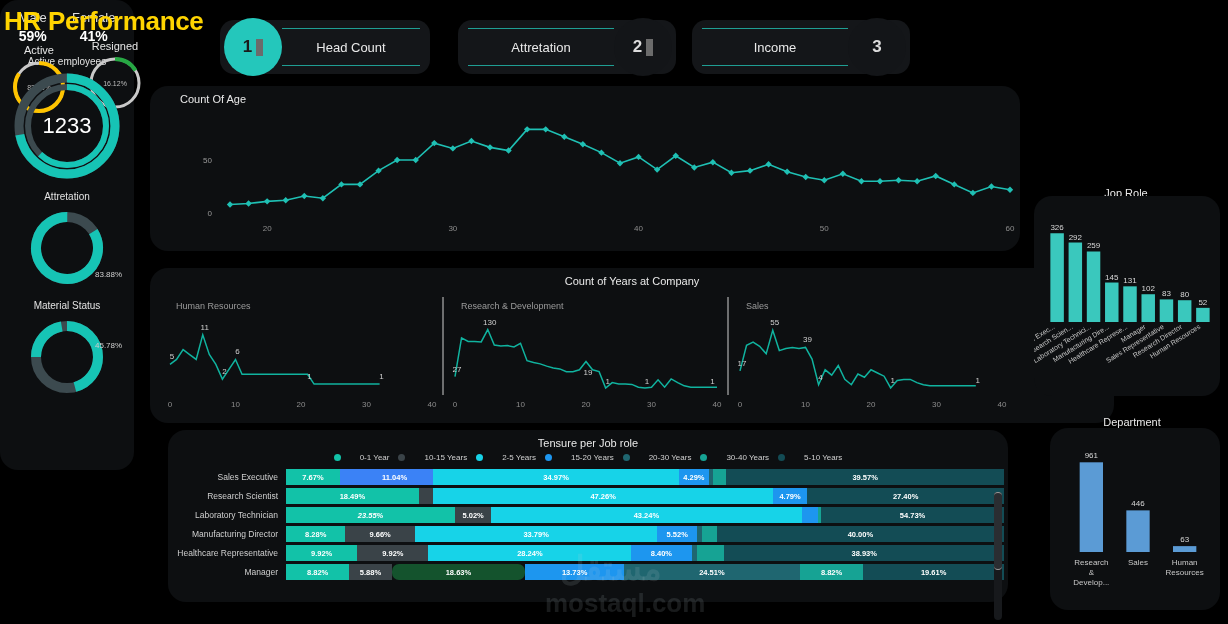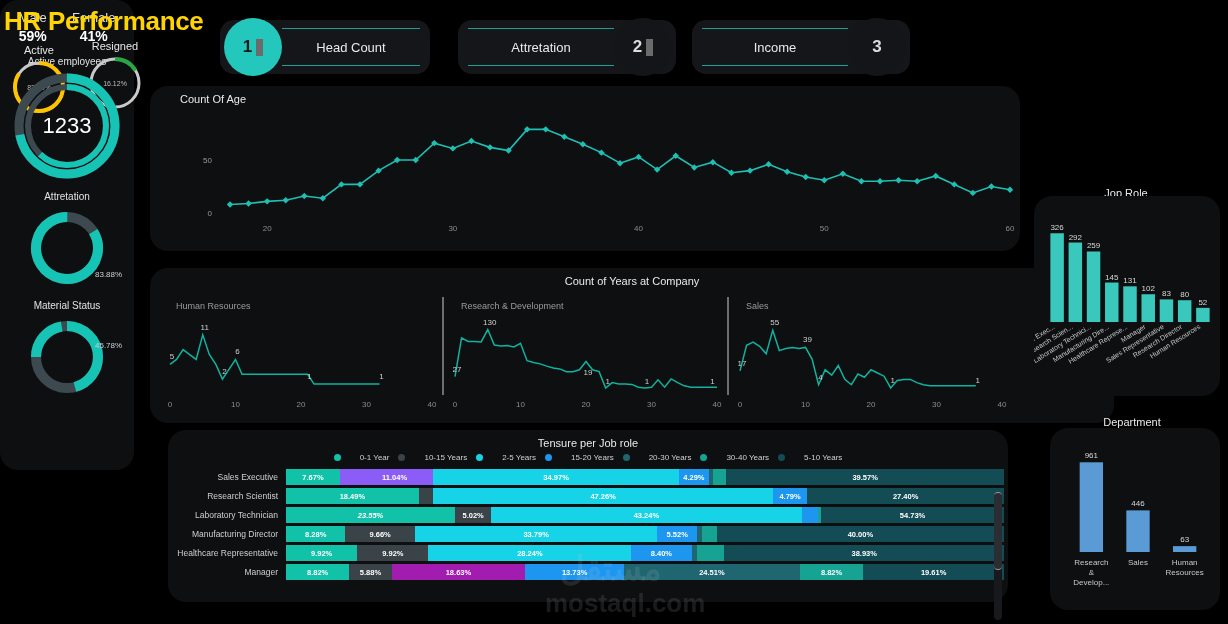--- a/index.html
+++ b/index.html
@@ -383,21 +383,21 @@
         <div class="legend-item">
           <span class="legend-dot" style="background: rgb(19, 76, 85);"></span>
           <span>5-10 Years</span>
         </div>
       </div>
     <div class="ten-rows" id="tenure-rows">
         <div class="ten-row">
           <div class="ten-name">Sales Executive</div>
           <div class="ten-bar">
             <div class="seg" style="background: rgb(18, 194, 168); flex: 7.67 0 0px;">7.67%</div>
-            <div class="seg" style="background: #8b5cf6; flex: 11.04 0 0px; padding-left: 16px;">11.04%</div>
+            <div class="seg" style="background: #3b82f6; flex: 11.04 0 0px; padding-left: 16px;">11.04%</div>
             <div class="seg" style="background: rgb(23, 211, 232); flex: 34.97 0 0px;">34.97%</div>
             <div class="seg" style="background: rgb(29, 150, 239); flex: 4.29 0 0px;">4.29%</div>
             <div class="seg" style="background: rgb(31, 102, 112); flex: 0.54 0 0px;"></div>
             <div class="seg" style="background: rgb(22, 163, 148); flex: 1.92 0 0px;"></div>
             <div class="seg" style="background: rgb(19, 76, 85); flex: 39.57 0 0px;">39.57%</div>
           </div>
         </div>
         <div class="ten-row">
           <div class="ten-name">Research Scientist</div>
           <div class="ten-bar">
@@ -444,21 +444,21 @@
             <div class="seg" style="background: rgb(31, 102, 112); flex: 0.76 0 0px;"></div>
             <div class="seg" style="background: rgb(22, 163, 148); flex: 3.82 0 0px;"></div>
             <div class="seg" style="background: rgb(19, 76, 85); flex: 38.93 0 0px;">38.93%</div>
           </div>
         </div>
         <div class="ten-row">
           <div class="ten-name">Manager</div>
           <div class="ten-bar">
             <div class="seg" style="background: rgb(18, 194, 168); flex: 8.82 0 0px;">8.82%</div>
             <div class="seg" style="background: rgb(58, 67, 72); flex: 5.88 0 0px;">5.88%</div>
-            <div class="seg" style="background: #a21caf; flex: 18.63 0 0px;">18.63%</div>
+            <div class="seg" style="background: #14532d; flex: 18.63 0 0px; border-radius: 7px;">18.63%</div>
             <div class="seg" style="background: rgb(29, 150, 239); flex: 13.73 0 0px;">13.73%</div>
             <div class="seg" style="background: rgb(31, 102, 112); flex: 24.51 0 0px;">24.51%</div>
             <div class="seg" style="background: rgb(22, 163, 148); flex: 8.82 0 0px;">8.82%</div>
             <div class="seg" style="background: rgb(19, 76, 85); flex: 19.61 0 0px;">19.61%</div>
           </div>
         </div>
       </div>
     <div class="ten-scroll">
         <i></i>
       </div>

